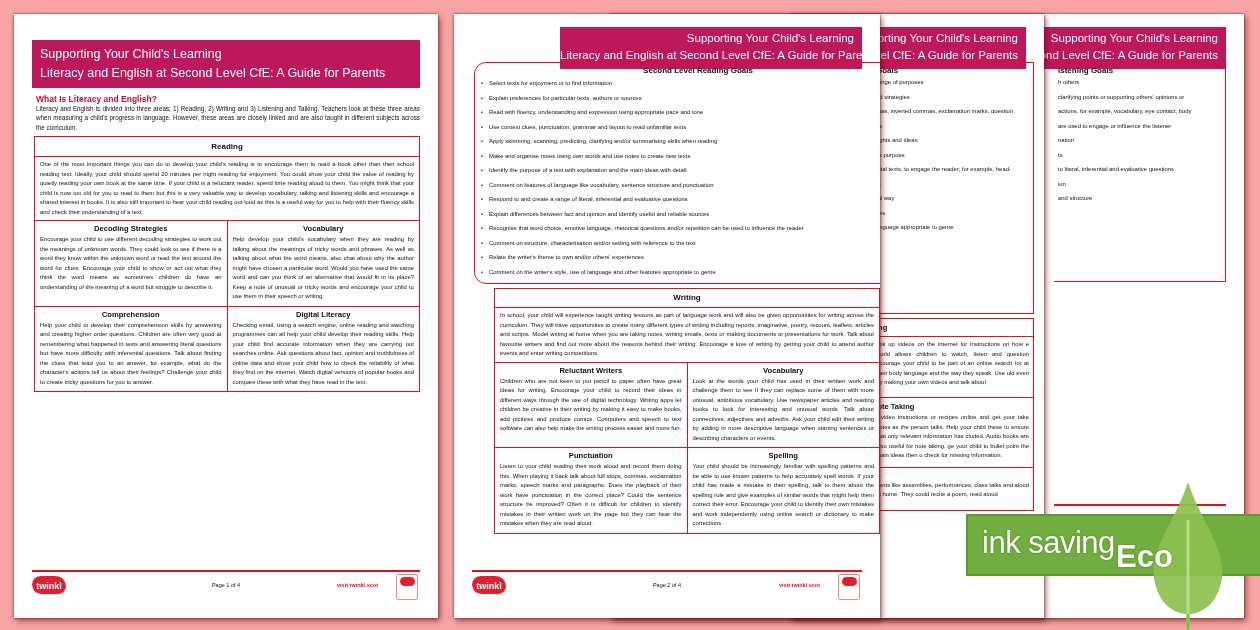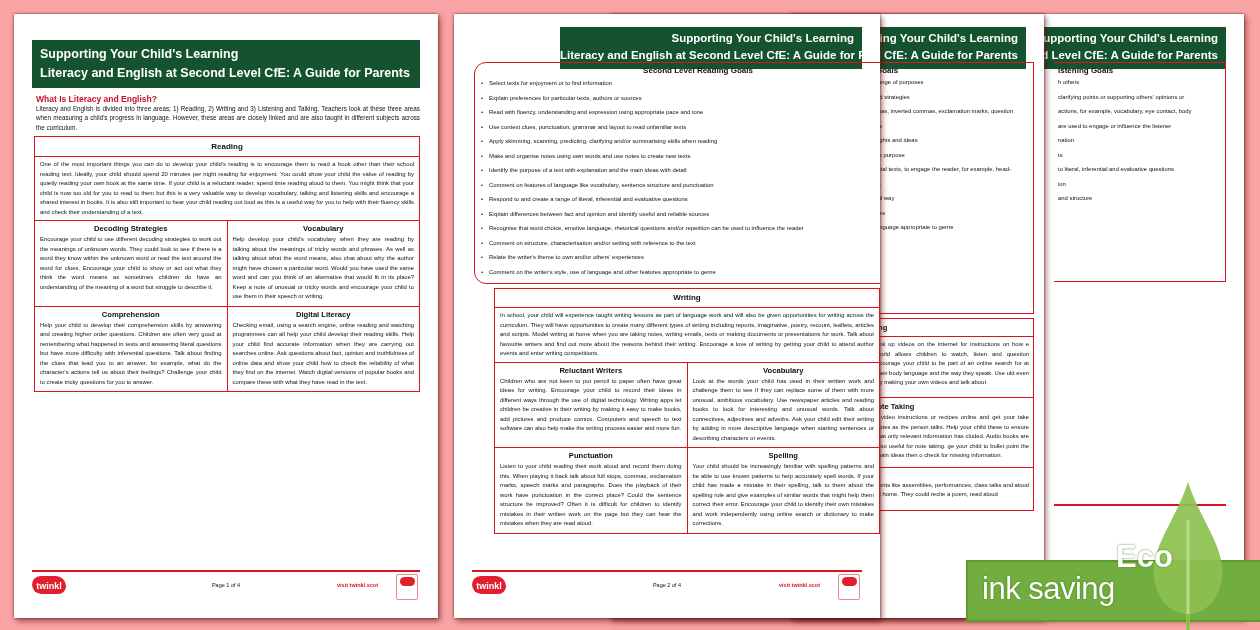--- a/index.html
+++ b/index.html
@@ -5,21 +5,21 @@
   * { box-sizing: border-box; margin: 0; padding: 0; }
   html, body { width: 1260px; height: 630px; overflow: hidden; }
   body { background: #f9a5a5; font-family: "Liberation Sans", sans-serif; position: relative; color: #111; }
 
   .page { position: absolute; background: #fff; box-shadow: 0 0 2px #8a1a1a, 2px 3px 6px rgba(80,0,0,0.55); overflow: hidden; }
   .p1 { left: 14px; top: 14px; width: 424px; height: 604px; z-index: 4; }
   .p2 { left: 454px; top: 14px; width: 426px; height: 604px; z-index: 3; }
   .p3 { left: 610px; top: 14px; width: 434px; height: 604px; z-index: 2; }
   .p4 { left: 790px; top: 14px; width: 454px; height: 604px; z-index: 1; }
 
-  .banner { position: absolute; background: #14532d; color: #fff; font-weight: bold; }
+  .banner { position: absolute; background: #be185d; color: #fff; font-weight: normal; }
   .banner .l1, .banner .l2 { font-size: 12.5px; line-height: 19px; white-space: nowrap; }
   .p1 .banner { left: 18px; top: 26px; width: 388px; height: 48px; padding: 5px 0 0 8px; }
   .right-banner { right: 18px; top: 13px; height: 42px; padding: 3px 8px 0 0; text-align: right; }
   .right-banner .l1, .right-banner .l2 { font-size: 11.5px; line-height: 17px; }
   .p2 .right-banner { left: 106px; }
   .p3 .right-banner { left: 0; }
   .p4 .right-banner { left: 0; }
 
   .intro-head { position: absolute; left: 22px; top: 80px; color: #c8102e; font-weight: bold; font-size: 8.5px; }
   .intro-text { position: absolute; left: 22px; top: 90px; width: 384px; font-size: 6.3px; line-height: 9.4px; text-align: justify; }
@@ -57,21 +57,21 @@
   .p3 .box2 .hh { font-weight: bold; font-size: 7.5px; padding: 4px; border-bottom: 1.5px solid #d9131f; }
   .p3 .box2 .tt { font-size: 5.9px; line-height: 9.5px; padding: 3px 4px; text-align: justify; height: 60px; }
   .p3 .box2 .nt { text-align: left; font-weight: bold; font-size: 7.5px; padding: 4px 0 2px; border-top: 1.5px solid #d9131f; }
   .p3 .box2 .tt2 { font-size: 5.9px; line-height: 9.5px; padding: 0 4px 6px; text-align: justify; }
   .p3 .box2 .sm { border-top: 1.5px solid #d9131f; font-weight: bold; font-size: 7.5px; padding: 3px 4px; height: 14px; }
   .p3 .box2 .tt3 { font-size: 5.9px; line-height: 9.5px; padding: 0 4px 10px; text-align: justify; }
 
   .p4 .goals-frag { left: 264px; top: 48px; width: 172px; height: 220px; border: 1.5px solid #d9131f; border-left: none; padding: 3px 0 0 4px; }
   .p4 .bottom-frag { left: 264px; top: 490px; width: 172px; height: 1.5px; background: #d9131f; }
 
-  .eco { position: absolute; left: 966px; top: 560px; width: 294px; height: 62px; background: #72ad3f; border: 2px solid #5e9a2d; border-right: none; z-index: 10; }
+  .eco { position: absolute; left: 966px; top: 514px; width: 294px; height: 62px; background: #72ad3f; border: 2px solid #5e9a2d; border-right: none; z-index: 10; }
   .eco-text { position: absolute; left: 14px; top: 9px; color: #fff; font-size: 31px; letter-spacing: -0.5px; text-shadow: 0 0 2px #3f7a17; }
   .eco-leaf { position: absolute; left: 1148px; top: 480px; width: 80px; height: 160px; z-index: 11; }
   .eco-label { position: absolute; left: 1116px; top: 539px; z-index: 12; color: #fff; font-weight: bold; font-size: 31px; text-shadow: 0 0 2px #3f7a17; }
 </style>
 </head>
 <body>
 
 <div class="page p4">
   <div class="banner right-banner">
     <div class="l1">Supporting Your Child's Learning</div>

